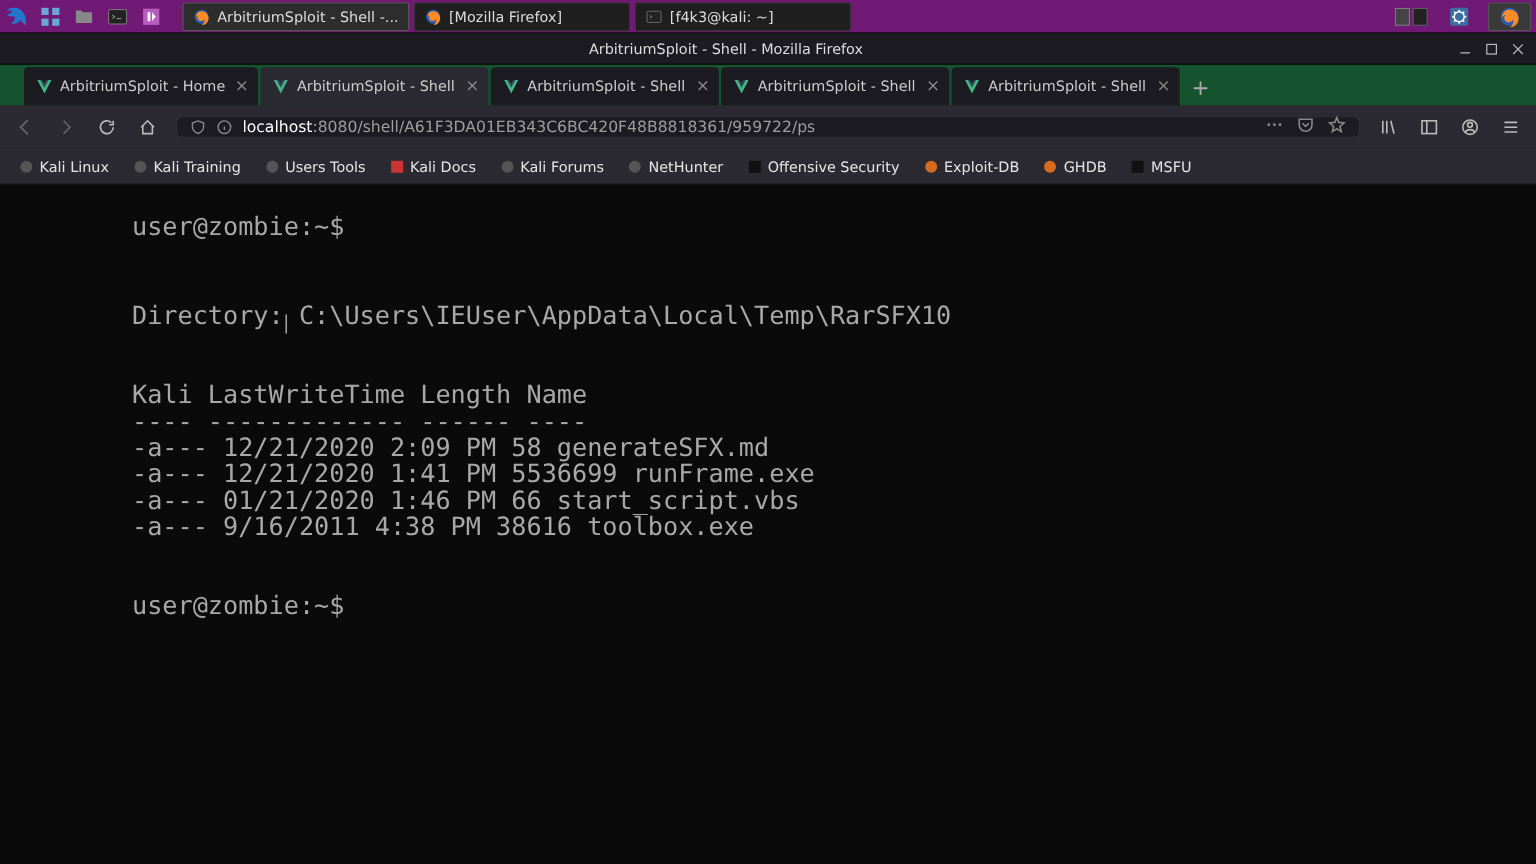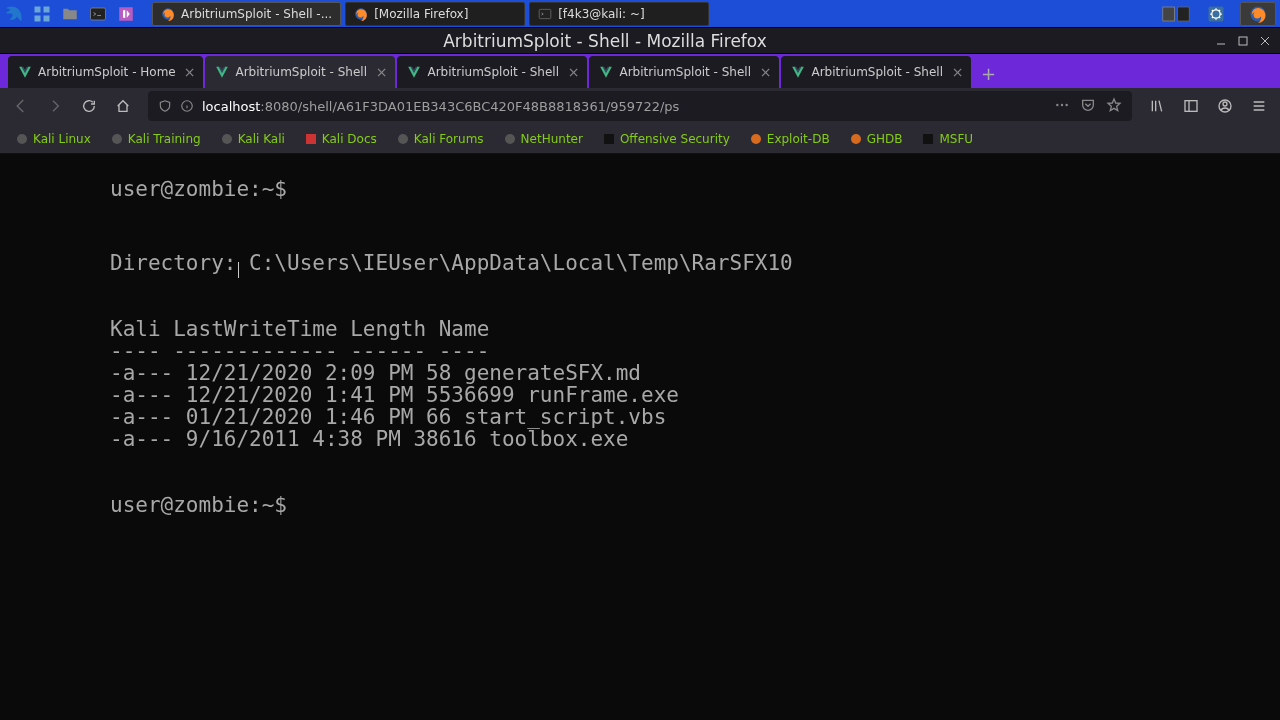--- a/index.html
+++ b/index.html
@@ -8,21 +8,21 @@
   background: #000;
   width: 1280px;
   height: 720px;
   overflow: hidden;
   color: #ccc;
   font-size: 13px;
 }
 
 .panel {
   height: 28px;
-  background: #1d4ed8;
+  background: #701a75;
   display: flex;
   align-items: center;
   border-bottom: 1px solid #000;
 }
 .panel-left { display: flex; align-items: center; height: 100%; }
 .panel-right { display: flex; align-items: center; margin-left: auto; height: 100%; }
 .launcher {
   width: 28px; height: 28px;
   display: flex; align-items: center; justify-content: center;
   cursor: pointer;
@@ -54,31 +54,31 @@
 
 
 .ff-window { background: #1c1b22; display: flex; flex-direction: column; height: calc(720px - 28px); }
 .ff-titlebar {
   height: 26px;
   background: #1c1b22;
   display: flex;
   align-items: center;
   border-bottom: 1px solid #000;
 }
-.ff-title { flex: 1; text-align: center; color: #ddd; font-size: 17px; }
+.ff-title { flex: 1; text-align: center; color: #ddd; font-size: 12px; }
 .ff-winbtns { display: flex; padding-right: 4px; }
 .ff-winbtn { width: 22px; height: 22px; display: flex; align-items: center; justify-content: center; color: #bbb; cursor: pointer; font-size: 11px; }
 
 
 .ff-tabstrip {
   height: 34px;
-  background: #6d28d9;
+  background: #14532d;
   display: flex;
   align-items: flex-end;
-  padding: 0 8px;
+  padding: 0 20px;
 }
 .ff-tab {
   display: flex; align-items: center;
   height: 32px;
   padding: 0 6px 0 10px;
   margin-right: 2px;
   background: #1c1b22;
   border-radius: 4px 4px 0 0;
   min-width: 190px;
   max-width: 210px;
@@ -107,21 +107,21 @@
 }
 .nav-btn {
   width: 30px; height: 30px;
   display: flex; align-items: center; justify-content: center;
   color: #bbb; cursor: pointer;
   border-radius: 4px;
 }
 .nav-btn.disabled { opacity: .4; cursor: default; }
 .urlbar {
   flex: 1;
-  height: 30px;
+  height: 16px;
   background: #1c1b22;
   border-radius: 4px;
   display: flex;
   align-items: center;
   padding: 0 10px;
   margin: 0 6px;
   color: #ddd;
   font-size: 13px;
 }
 .urlbar .url-icon { margin-right: 8px; display: flex; color: #888; }
@@ -137,21 +137,21 @@
   display: flex;
   align-items: center;
   padding: 0 8px;
   gap: 4px;
   border-bottom: 1px solid #111;
 }
 .bm-item {
   display: flex; align-items: center;
   height: 24px;
   padding: 0 8px;
-  color: #84cc16;
+  color: #e5e5e5;
   font-size: 12px;
   cursor: pointer;
   border-radius: 3px;
 }
 .bm-item .bm-icon { margin-right: 5px; display: flex; }
 
 
 .page {
   flex: 1;
   background: #0a0a0a;
@@ -437,21 +437,21 @@
           </svg>
         </span>
       <span>Kali Training</span>
     </div>
     <div class="bm-item">
       <span class="bm-icon">
           <svg width="12" height="12">
             <circle cx="6" cy="6" r="5" fill="#555"></circle>
           </svg>
         </span>
-      <span>Kali Kali</span>
+      <span>Users Tools</span>
     </div>
     <div class="bm-item">
       <span class="bm-icon">
           <svg width="12" height="12">
             <rect x="1" y="1" width="10" height="10" fill="#c33"></rect>
           </svg>
         </span>
       <span>Kali Docs</span>
     </div>
     <div class="bm-item">

